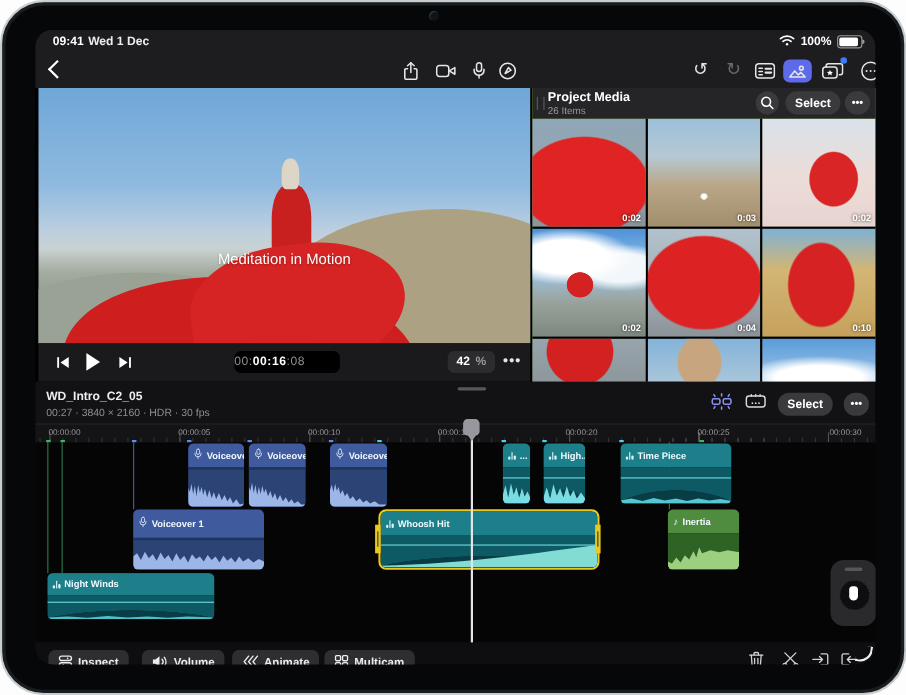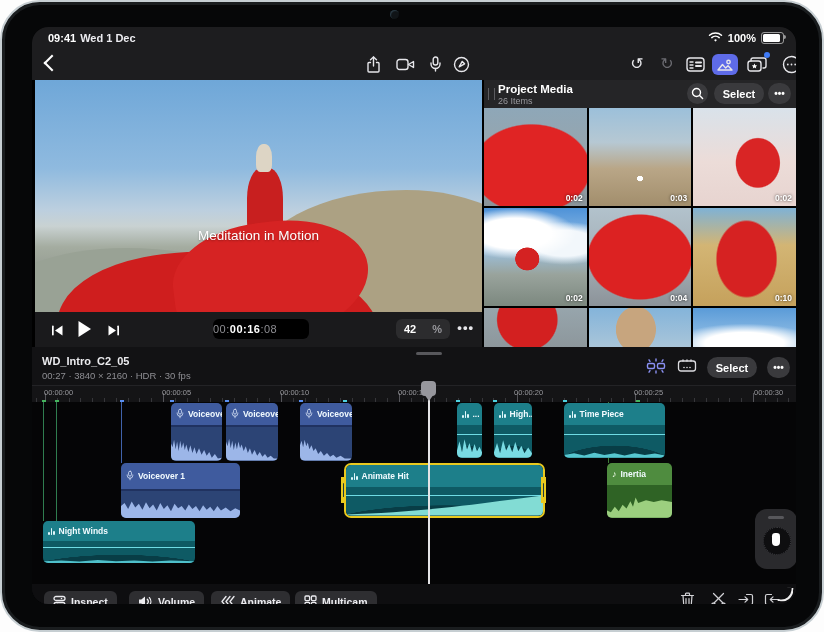--- a/index.html
+++ b/index.html
@@ -58,21 +58,21 @@
            letter-spacing:1px;text-shadow:0 1px 3px rgba(0,0,0,.25)}
   .v-sub{position:absolute;left:0;top:148px;width:100%;text-align:center;color:#fff;font-size:13.5px;
          text-shadow:0 1px 2px rgba(0,0,0,.3)}
   
   .transport{position:absolute;left:3px;top:285px;width:447px;height:35px;background:#1a1a1c}
   .tr-ic{position:absolute;top:9px;color:#fff}
   .tcode{position:absolute;left:178px;top:7px;width:96px;height:20px;background:#000;border-radius:6px;
          display:flex;align-items:center;justify-content:flex-start;font-size:11px;letter-spacing:.5px}
   .tc-dim{color:#8e8e93}.tc-hot{color:#fff;font-weight:700}
   .zoompill{position:absolute;right:32px;top:7px;height:20px;padding:0 8px;background:#2c2c2e;border-radius:6px;
-            display:flex;gap:16px;align-items:center;font-size:11px;color:#fff;font-weight:600}
+            display:flex;gap:5px;align-items:center;font-size:11px;color:#fff;font-weight:600}
   .dots{letter-spacing:1px;color:#e6e6ea;font-weight:700;font-size:13px}
   
   .media{position:absolute;left:452px;top:53px;width:312px;height:267px;background:#84cc16}
   .m-head{position:absolute;left:0;top:0;width:100%;height:28px;background:#252527}
   .m-grip{position:absolute;left:4px;top:8px;width:5px;height:12px;
           border-left:1.5px solid #5c5c60;border-right:1.5px solid #5c5c60}
   .m-title{position:absolute;left:14px;top:3px;font-size:11.5px;font-weight:700;color:#fff}
   .m-count{position:absolute;left:14px;top:16px;font-size:9px;color:#98989d}
   .m-grid{position:absolute;left:0;top:28px;width:100%;height:239px;display:grid;
           grid-template-columns:repeat(3,1fr);grid-template-rows:98px 98px 39px;gap:2px;background:#000}
@@ -484,21 +484,21 @@
               </svg>
             </div>
         </div>
         <div class="clip teal whoosh" style="left:312px;top:61px;width:201px;height:55px;box-sizing:border-box">
           <div class="clip-hd">
               <span class="wave-ic">
                 <i style="height:3px"></i>
                 <i style="height:7px"></i>
                 <i style="height:4px"></i>
               </span>
-              <span class="lb">Animate Hit</span>
+              <span class="lb">Whoosh Hit</span>
             </div>
           <div class="clip-bd">
               <svg viewBox="0 0 100 28" preserveAspectRatio="none">
                 <path fill="#82dcd4" d="M0 28 L0 26.5 C25 25 55 18 78 10 L100 3 100 28 Z"></path>
               </svg>
             </div>
         </div>
         <div class="handle" style="left:309px;top:88px">
             <i></i>
           </div>

